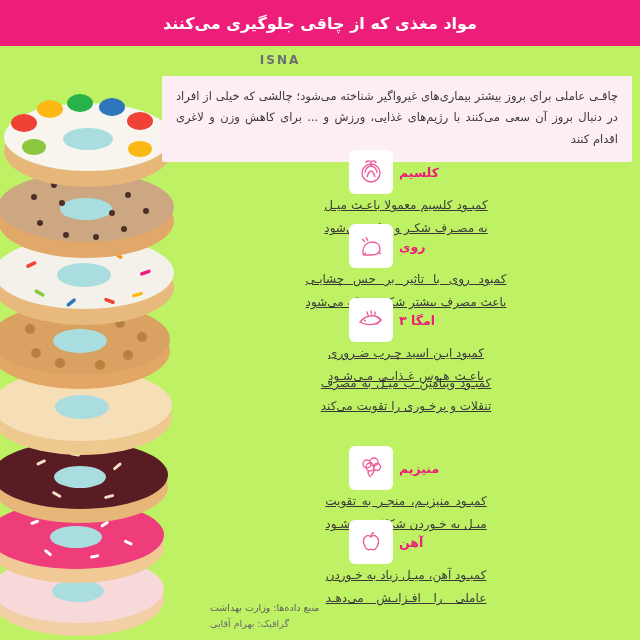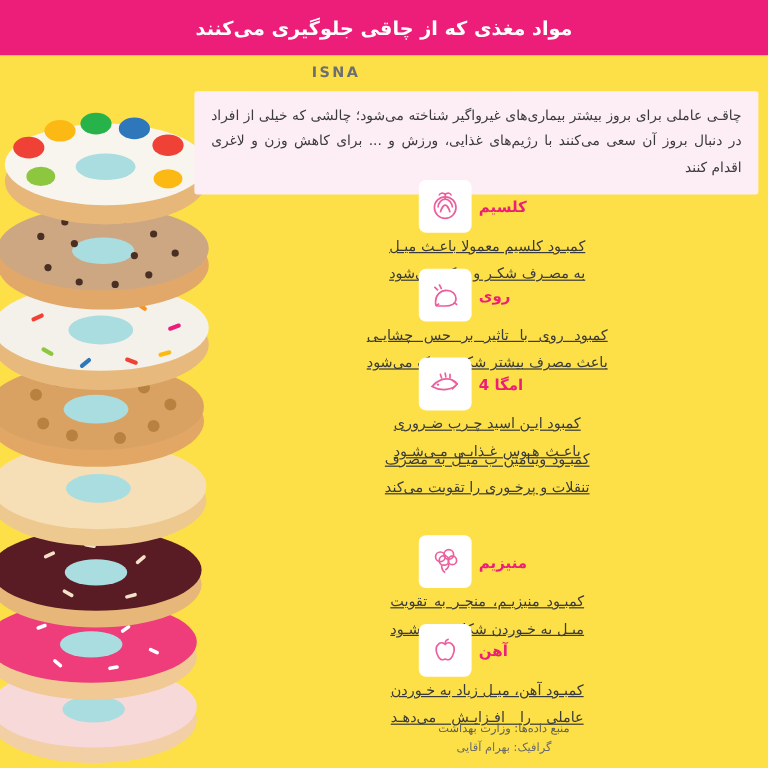--- a/index.html
+++ b/index.html
@@ -3,21 +3,21 @@
 <meta charset="utf-8">
 <style>
   html,body{margin:0;padding:0;}
   body{
     width:640px;height:640px;overflow:hidden;
     font-family:"DejaVu Sans","Liberation Sans",sans-serif;
     background:#ffffff;
   }
   .poster{
     position:relative;width:640px;height:640px;
-    background:#fde047;
+    background:#bef264;
     overflow:hidden;
   }
   
   .header-bar{
     position:absolute;top:0;left:0;width:640px;height:46px;
     background:#ed1e79;
     display:flex;align-items:center;justify-content:center;
   }
   .header-title{
     color:#ffffff;font-size:16px;font-weight:bold;letter-spacing:0;
@@ -66,21 +66,21 @@
   }
   .text-cell{
     flex:1;padding-left:6px;padding-right:4px;
     color:#3a3a3a;font-size:12px;line-height:1.95;
     text-align:justify;text-align-last:justify;direction:rtl;text-decoration:underline;
   }
   .text-cell div{white-space:nowrap;}
   
   .footer{
     position:absolute;bottom:8px;right:10px;width:420px;
-    direction:rtl;text-align:center;color:#5d5d5d;font-size:9.5px;line-height:1.7;margin-left:14px;
+    direction:rtl;text-align:left;color:#5d5d5d;font-size:9.5px;line-height:1.7;margin-left:14px;
   }
   .footer .f2{color:#6b6b6b;}
   svg{display:block;}
 </style>
 </head>
 <body>
 
 <div class="poster">
 
   <div class="header-bar">
@@ -244,21 +244,21 @@
     <div class="row">
       <div class="icon-cell">
         <div class="icon-box">
           <svg width="30" height="30" viewBox="0 0 30 30" fill="none" stroke="#ec5f9e" stroke-width="1.4">
             <path d="M4 17c4-5 10-7 15-6 3 .6 5 2.5 6 4-2 2.5-5 4-9 4.5-5 .6-9-.8-12-2.5z"></path>
             <path d="M25 15l-4-3M25 15l-4 4" stroke-linecap="round"></path>
             <circle cx="9" cy="15.5" r="1" fill="#ec5f9e" stroke="none"></circle>
             <path d="M11 7l1 3M15 6l.5 3M19 7l0 3" stroke-linecap="round"></path>
           </svg>
         </div>
-        <div class="icon-label">امگا 4</div>
+        <div class="icon-label">امگا ۳</div>
       </div>
       <div class="text-cell">
         <div>کمبود ایـن اسید چـرب ضـروری</div>
         <div>باعـث هـوس غـذایـی مـی‌شـود</div>
       </div>
     </div>
 
     <div class="row">
       <div class="text-cell">
         <div>کمبـود ویتامین ب میـل به مصرف</div>

